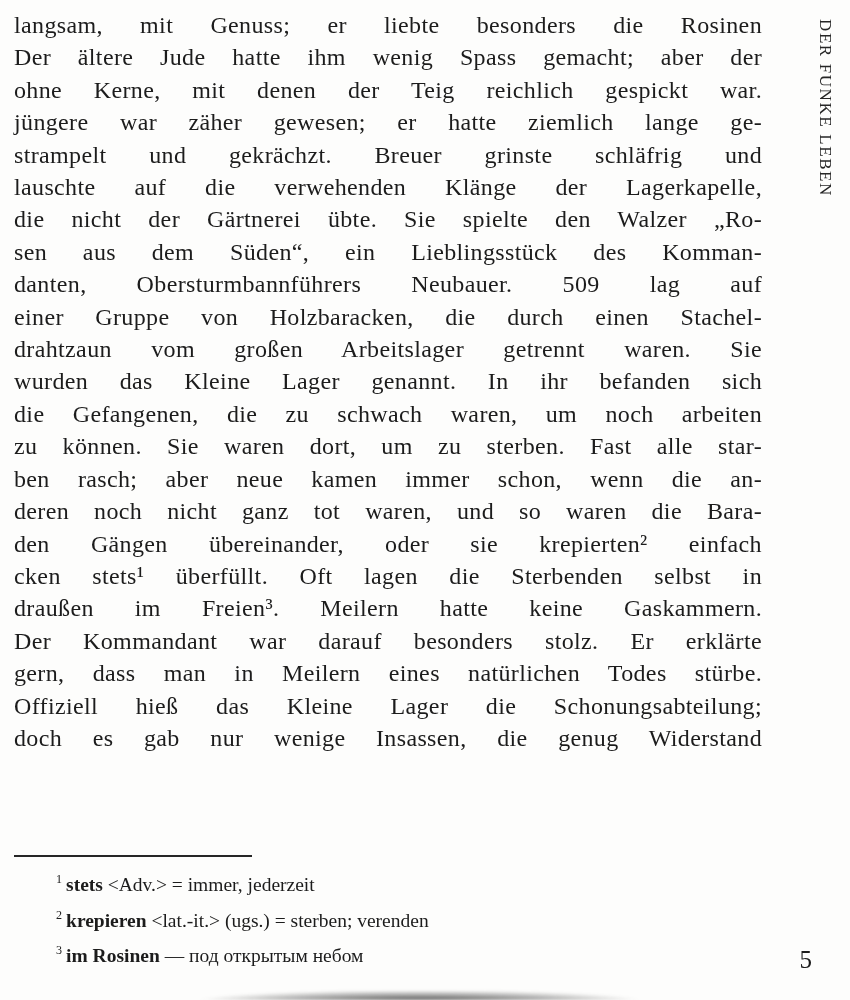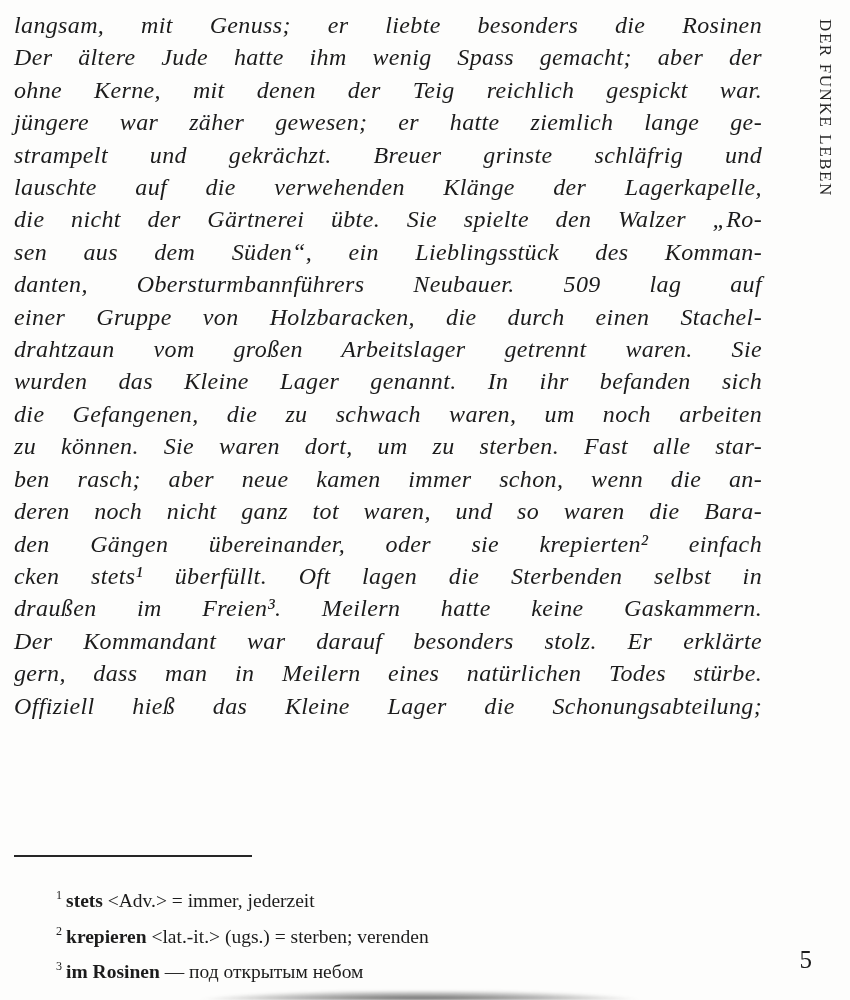--- a/index.html
+++ b/index.html
@@ -22,21 +22,20 @@
     width: 748px;
     font-size: 24px;
     line-height: 32.4px;
     letter-spacing: 0.015em;
     word-spacing: 0.06em;
   }
   .line {
     text-align: justify;
     text-align-last: justify;
     text-justify: inter-word;
-    font-style: italic;
   }
   .running-title {
     position: absolute;
     top: 19px;
     right: 15px;
     writing-mode: vertical-rl;
     font-size: 17px;
     letter-spacing: 1.6px;
     color: #262626;
     height: 200px;
@@ -49,21 +48,20 @@
     height: 2px;
     background: #262626;
   }
   .footnotes {
     position: absolute;
     left: 56px;
     top: 864px;
     width: 650px;
     font-size: 19.5px;
     line-height: 30px;
-    margin-top: 16px;
   }
   .footnote sup {
     font-size: 0.62em;
     vertical-align: super;
     margin-right: 4px;
   }
   .footnote b {
     font-weight: bold;
   }
   .page-number {
@@ -106,20 +104,21 @@
     <div class="line">die Gefangenen, die zu schwach waren, um noch arbeiten</div>
     <div class="line">zu können. Sie waren dort, um zu sterben. Fast alle star-</div>
     <div class="line">ben rasch; aber neue kamen immer schon, wenn die an-</div>
     <div class="line">deren noch nicht ganz tot waren, und so waren die Bara-</div>
     <div class="line">den Gängen übereinander, oder sie krepierten² einfach</div>
     <div class="line">cken stets¹ überfüllt. Oft lagen die Sterbenden selbst in</div>
     <div class="line">draußen im Freien³. Meilern hatte keine Gaskammern.</div>
     <div class="line">Der Kommandant war darauf besonders stolz. Er erklärte</div>
     <div class="line">gern, dass man in Meilern eines natürlichen Todes stürbe.</div>
     <div class="line">Offiziell hieß das Kleine Lager die Schonungsabteilung;</div>
+    <div class="line">doch es gab nur wenige Insassen, die genug Widerstand</div>
   </div>
 
   <div class="footnote-rule"></div>
 
   <div class="footnotes">
     <div class="footnote">
       <sup>1</sup><b>stets</b><span> &lt;Adv.&gt; = immer, jederzeit</span>
     </div>
     <div class="footnote">
       <sup>2</sup><b>krepieren</b><span> &lt;lat.-it.&gt; (ugs.) = sterben; verenden</span>

